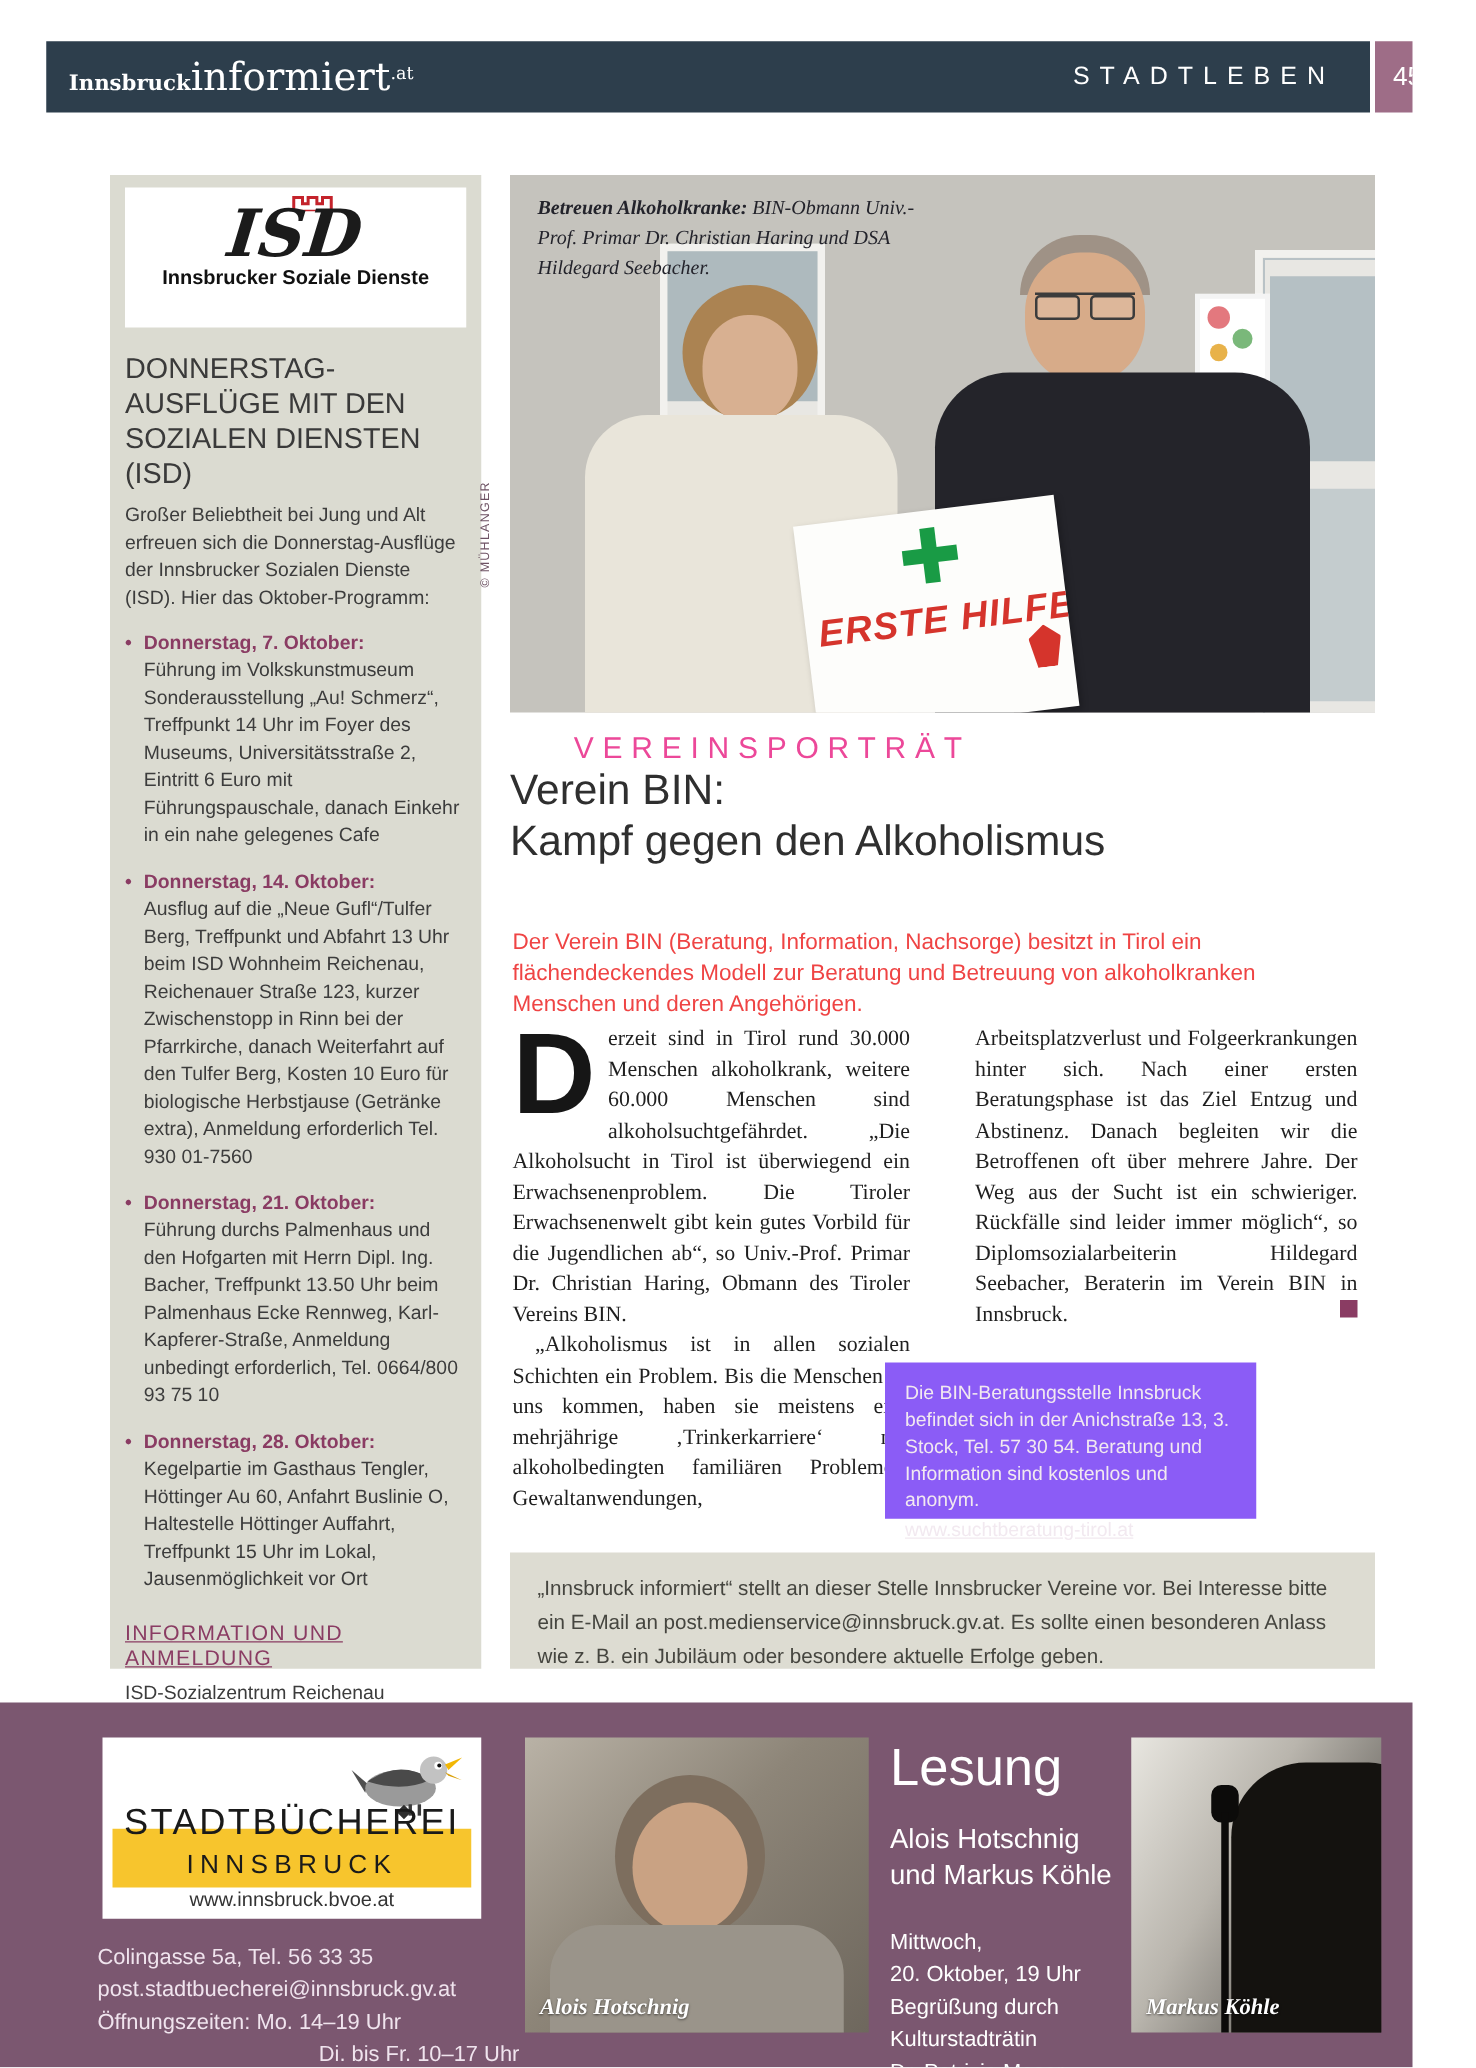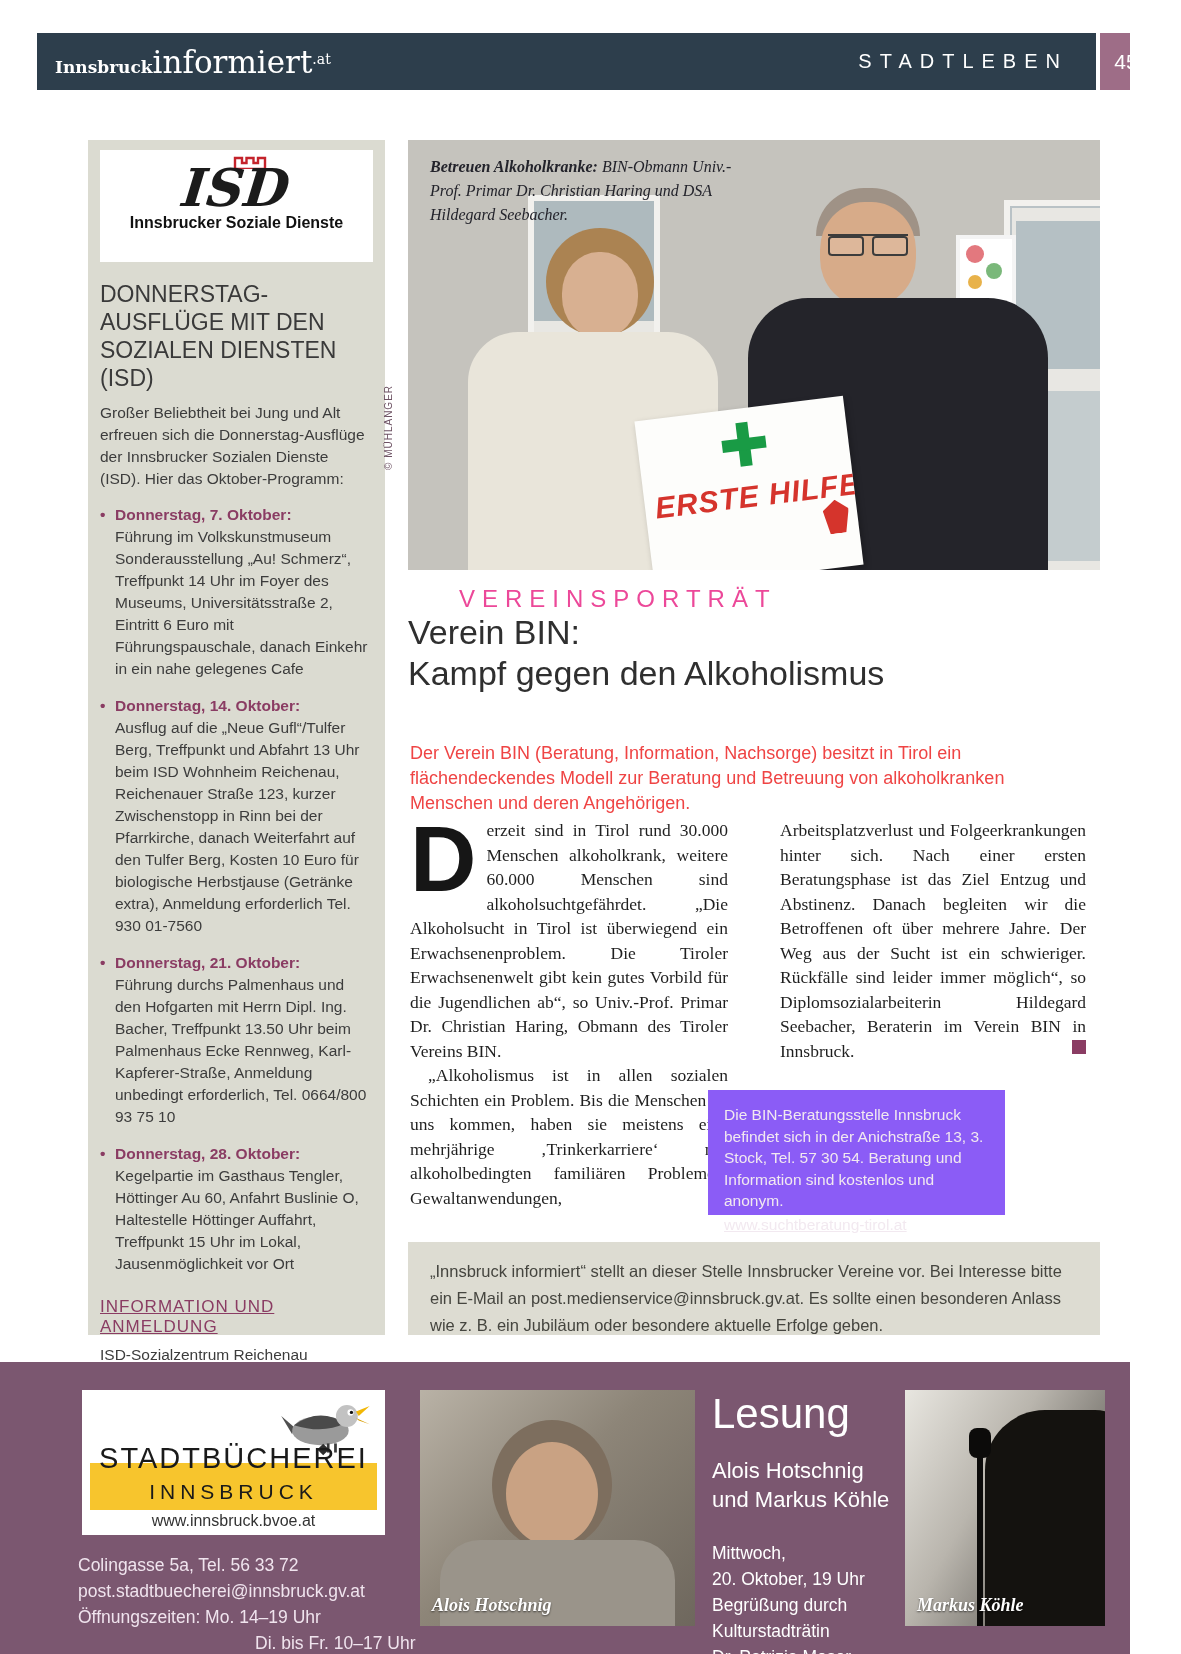--- a/index.html
+++ b/index.html
@@ -239,21 +239,21 @@
         <rect x="60" y="52" width="3" height="10" fill="#3b3b3b"></rect>
         <rect x="44" y="54" width="9" height="9" transform="rotate(45 48 58)" fill="#2e2e2e"></rect>
       </svg>
       <div class="lib-band"></div>
       <div class="lib-name">STADTBÜCHEREI</div>
       <div class="lib-city">INNSBRUCK</div>
       <div class="lib-url">www.innsbruck.bvoe.at</div>
     </div>
 
     <div class="lib-contact">
-      <div>Colingasse 5a, Tel. 56 33 72</div>
+      <div>Colingasse 5a, Tel. 56 33 35</div>
       <div>post.stadtbuecherei@innsbruck.gv.at</div>
       <div>Öffnungszeiten: Mo. 14–19 Uhr</div>
       <div class="lib-hours2">Di. bis Fr. 10–17 Uhr</div>
     </div>
 
     <div class="fphoto fphoto1">
       <div class="fp-head fp1-head"></div>
       <div class="fp-head fp1-face"></div>
       <div class="fp1-body"></div>
       <div class="fp-cap">Alois Hotschnig</div>

